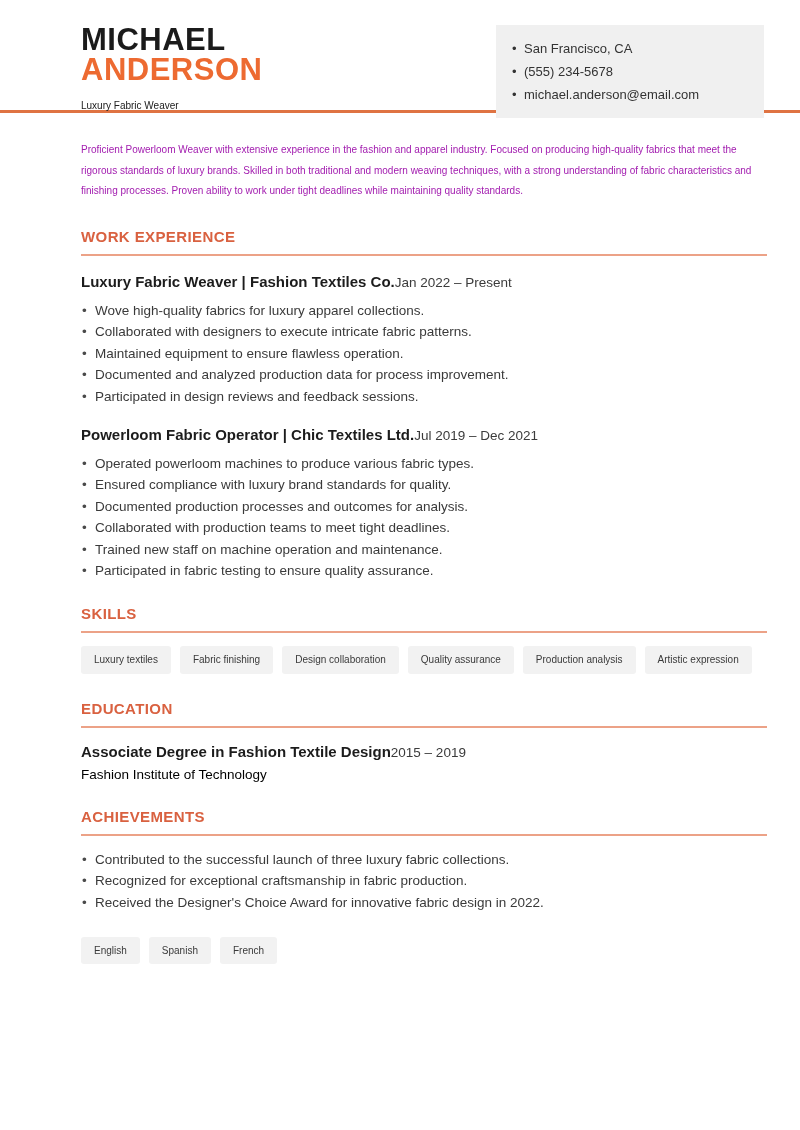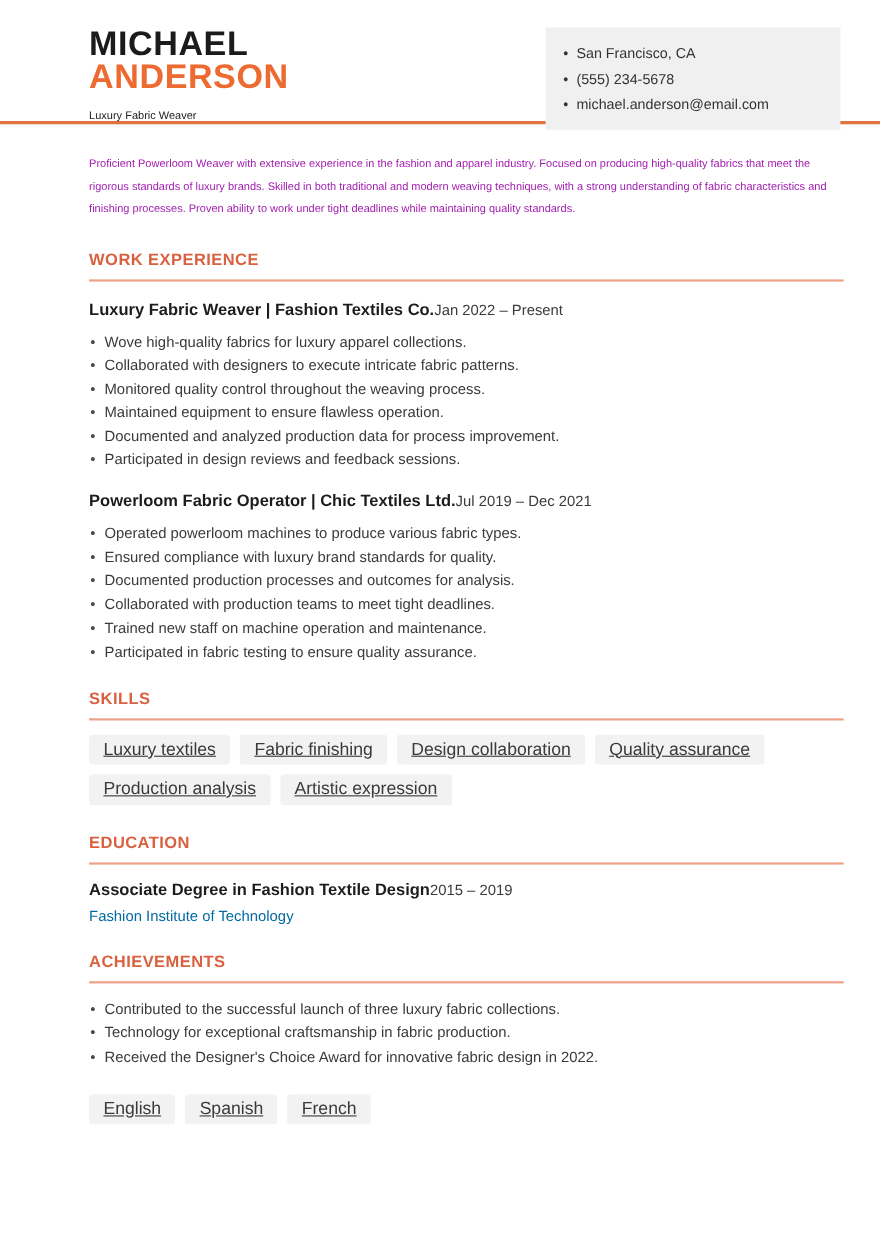--- a/index.html
+++ b/index.html
@@ -65,27 +65,27 @@
     position:relative;padding-left:14px;
     font-size:13.5px;line-height:17px;color:#3a3a3a;
     margin-bottom:4.5px;
   }
   ul.bullets li::before{content:"•";position:absolute;left:1px;top:0;color:#4a4a4a;}
 
   
   .pill-row{display:flex;flex-wrap:wrap;gap:9px;margin-top:13px;}
   .pill{
     background:var(--pill-bg);color:#3a3a3a;
-    font-size:16px;line-height:13.5px;
-    padding:7px 13px;border-radius:3px;white-space:nowrap;text-decoration:underline;
+    font-size:10px;line-height:13.5px;
+    padding:7px 13px;border-radius:3px;white-space:nowrap;
   }
 
   
   .edu{margin-top:15px;}
-  .edu-school{margin-top:7px;font-size:13.5px;color:#0369a1;}
+  .edu-school{margin-top:7px;font-size:13.5px;color:#000000;}
 
   .section .bullets.loose{margin-top:15px;}
 </style>
 </head>
 <body>
 
 <div class="page">
 
   <div class="inner">
     <div class="header">
@@ -118,21 +118,20 @@
 
       <div class="job">
         <div class="row">
           <span class="entry-title">Luxury Fabric Weaver | Fashion Textiles Co.</span>
           <span class="entry-dates">Jan 2022 – Present</span>
         </div>
         <ul class="bullets">
 
         <li>Wove high-quality fabrics for luxury apparel collections.</li>
             <li>Collaborated with designers to execute intricate fabric patterns.</li>
-            <li>Monitored quality control throughout the weaving process.</li>
             <li>Maintained equipment to ensure flawless operation.</li>
             <li>Documented and analyzed production data for process improvement.</li>
             <li>Participated in design reviews and feedback sessions.</li>
           </ul>
       </div>
 
       <div class="job">
         <div class="row">
           <span class="entry-title">Powerloom Fabric Operator | Chic Textiles Ltd.</span>
           <span class="entry-dates">Jul 2019 – Dec 2021</span>
@@ -171,21 +170,21 @@
         </div>
         <div class="edu-school">Fashion Institute of Technology</div>
       </div>
     </div>
 
     <div class="section">
       <div class="section-heading">ACHIEVEMENTS</div>
       <ul class="bullets loose">
 
       <li>Contributed to the successful launch of three luxury fabric collections.</li>
-          <li>Technology for exceptional craftsmanship in fabric production.</li>
+          <li>Recognized for exceptional craftsmanship in fabric production.</li>
           <li>Received the Designer's Choice Award for innovative fabric design in 2022.</li>
         </ul>
     </div>
 
     <div class="section">
       <div class="pill-row">
 
       <span class="pill">English</span>
           <span class="pill">Spanish</span>
           <span class="pill">French</span>

